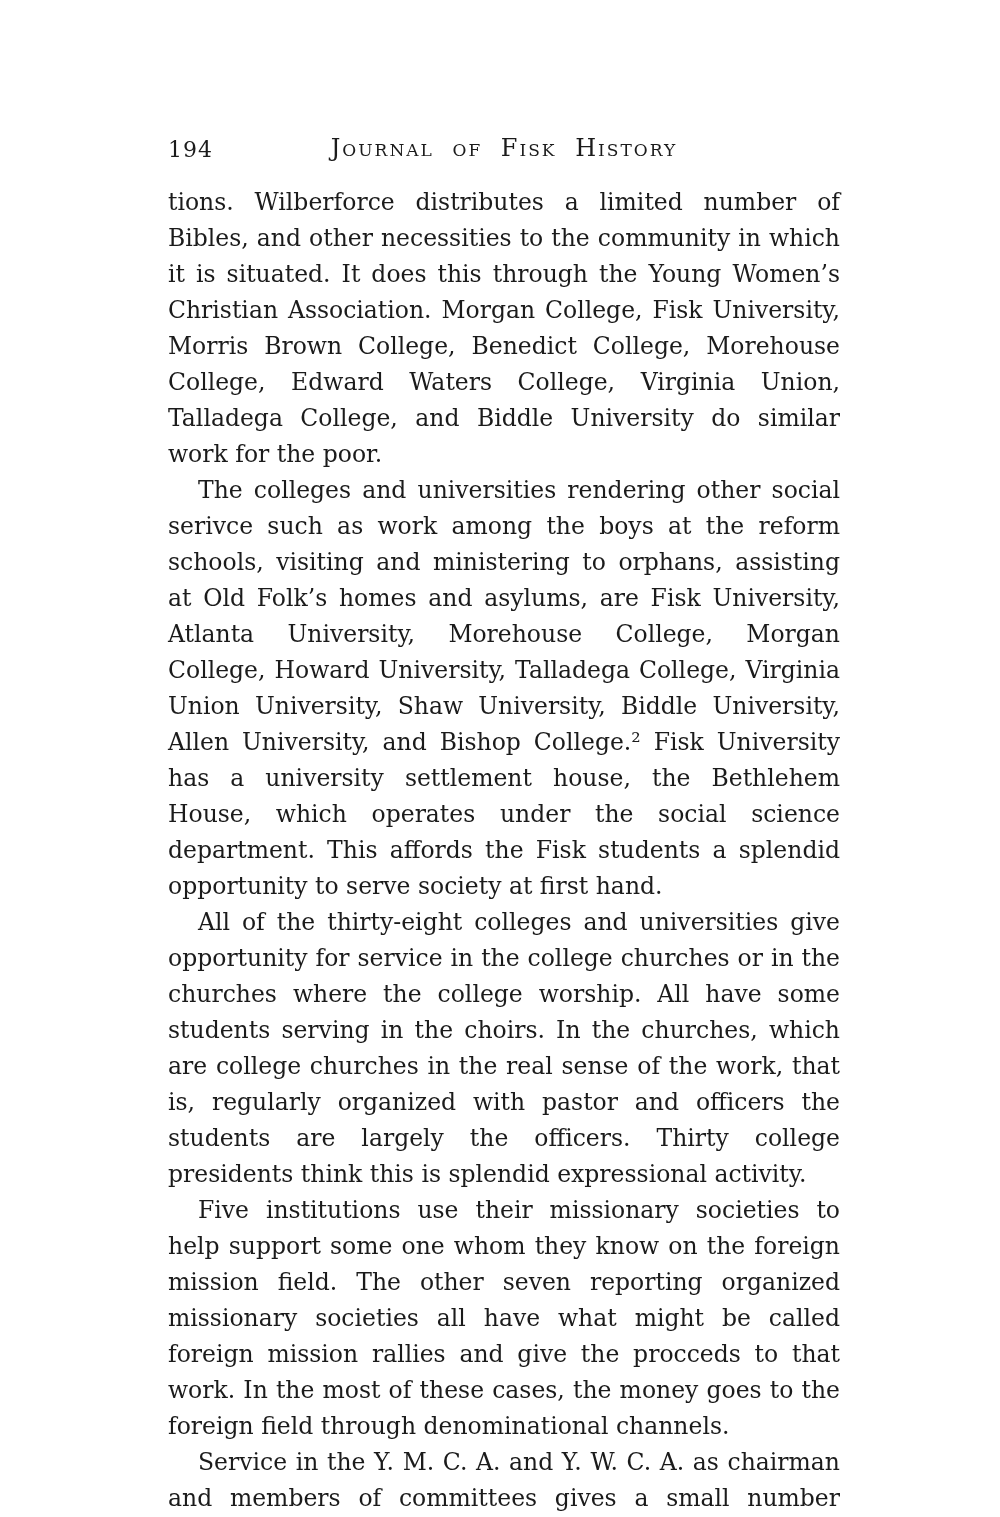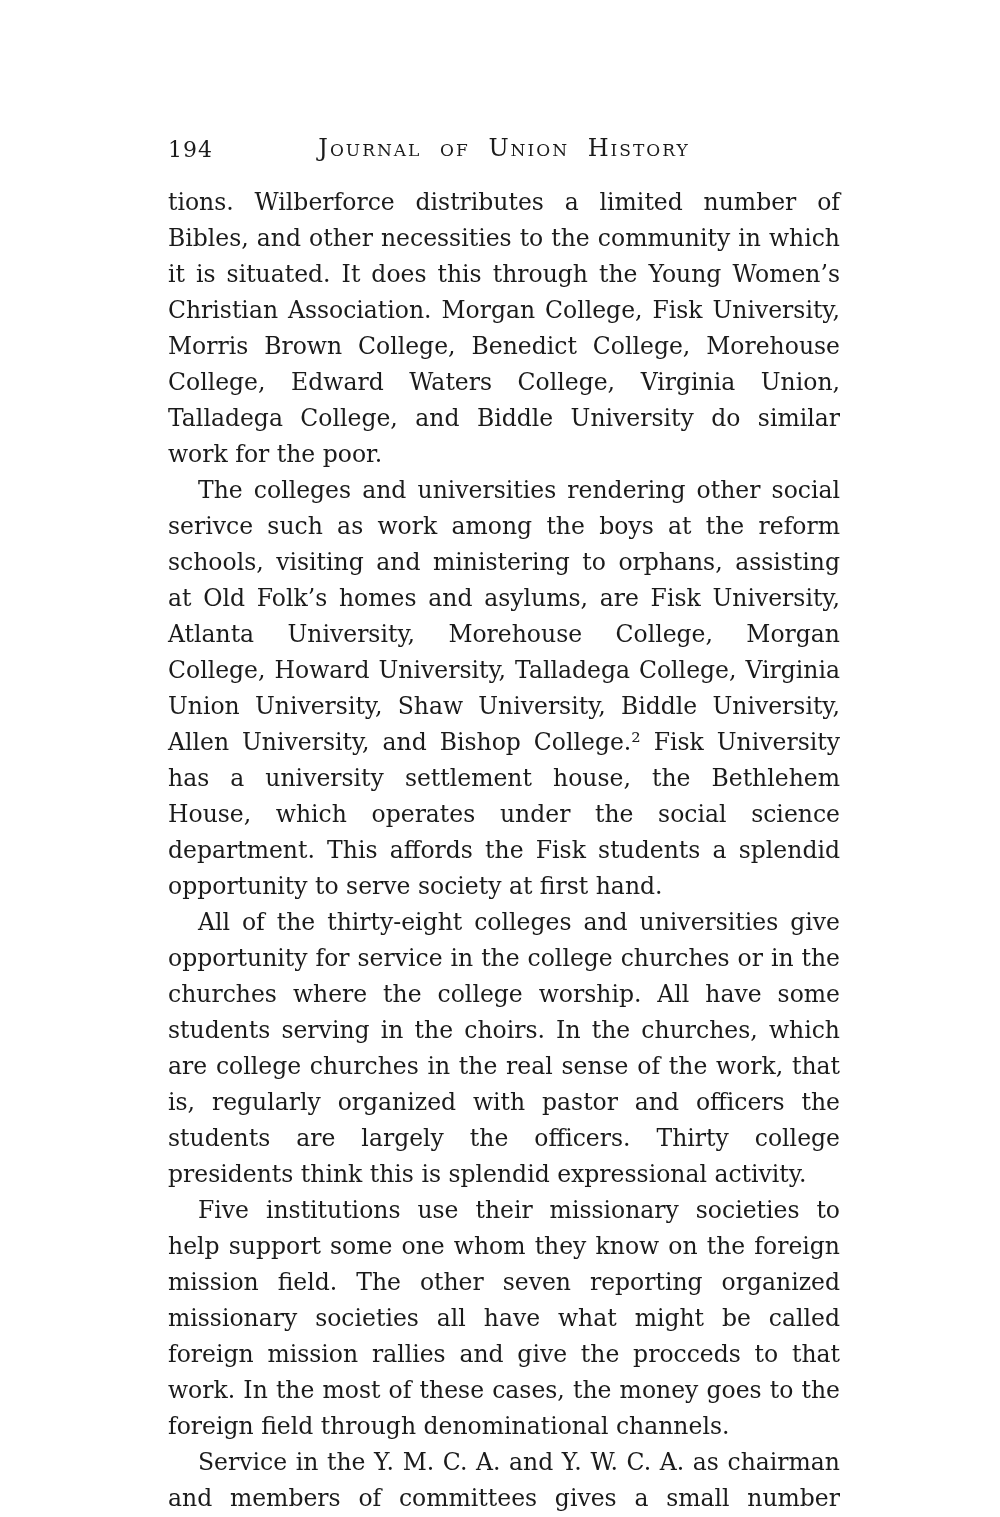--- a/index.html
+++ b/index.html
@@ -65,21 +65,21 @@
     color: #1b1b1b;
   }
 </style>
 </head>
 <body>
 
 <div class="page">
 
   <header class="page-header">
     <div class="page-number">194</div>
-    <div class="journal-title">Journal of Union History</div>
+    <div class="journal-title">Journal of Fisk History</div>
   </header>
 
   <div class="text-column">
     <main class="body-text">
       <p class="continuation">tions.  Wilberforce distributes a limited number of Bibles, and other necessities to the community in which it is situated.  It does this through the Young Women’s Christian Association.  Morgan College, Fisk University, Morris Brown College, Benedict College, Morehouse College, Edward Waters College, Virginia Union, Talladega College, and Biddle University do similar work for the poor.</p>
       <p>The colleges and universities rendering other social serivce such as work among the boys at the reform schools, visiting and ministering to orphans, assisting at Old Folk’s homes and asylums, are Fisk University, Atlanta University, Morehouse College, Morgan College, Howard University, Talladega College, Virginia Union University, Shaw University, Biddle University, Allen University, and Bishop College.²  Fisk University has a university settlement house, the Bethlehem House, which operates under the social science department.  This affords the Fisk students a splendid opportunity to serve society at first hand.</p>
       <p>All of the thirty-eight colleges and universities give opportunity for service in the college churches or in the churches where the college worship.  All have some students serving in the choirs.  In the churches, which are college churches in the real sense of the work, that is, regularly organized with pastor and officers the students are largely the officers.  Thirty college presidents think this is splendid expressional activity.</p>
       <p>Five institutions use their missionary societies to help support some one whom they know on the foreign mission field.  The other seven reporting organized missionary societies all have what might be called foreign mission rallies and give the procceds to that work.  In the most of these cases, the money goes to the foreign field through denominational channels.</p>
       <p>Service in the Y. M. C. A. and Y. W. C. A. as chairman and members of committees gives a small number oppor-</p>
     </main>

